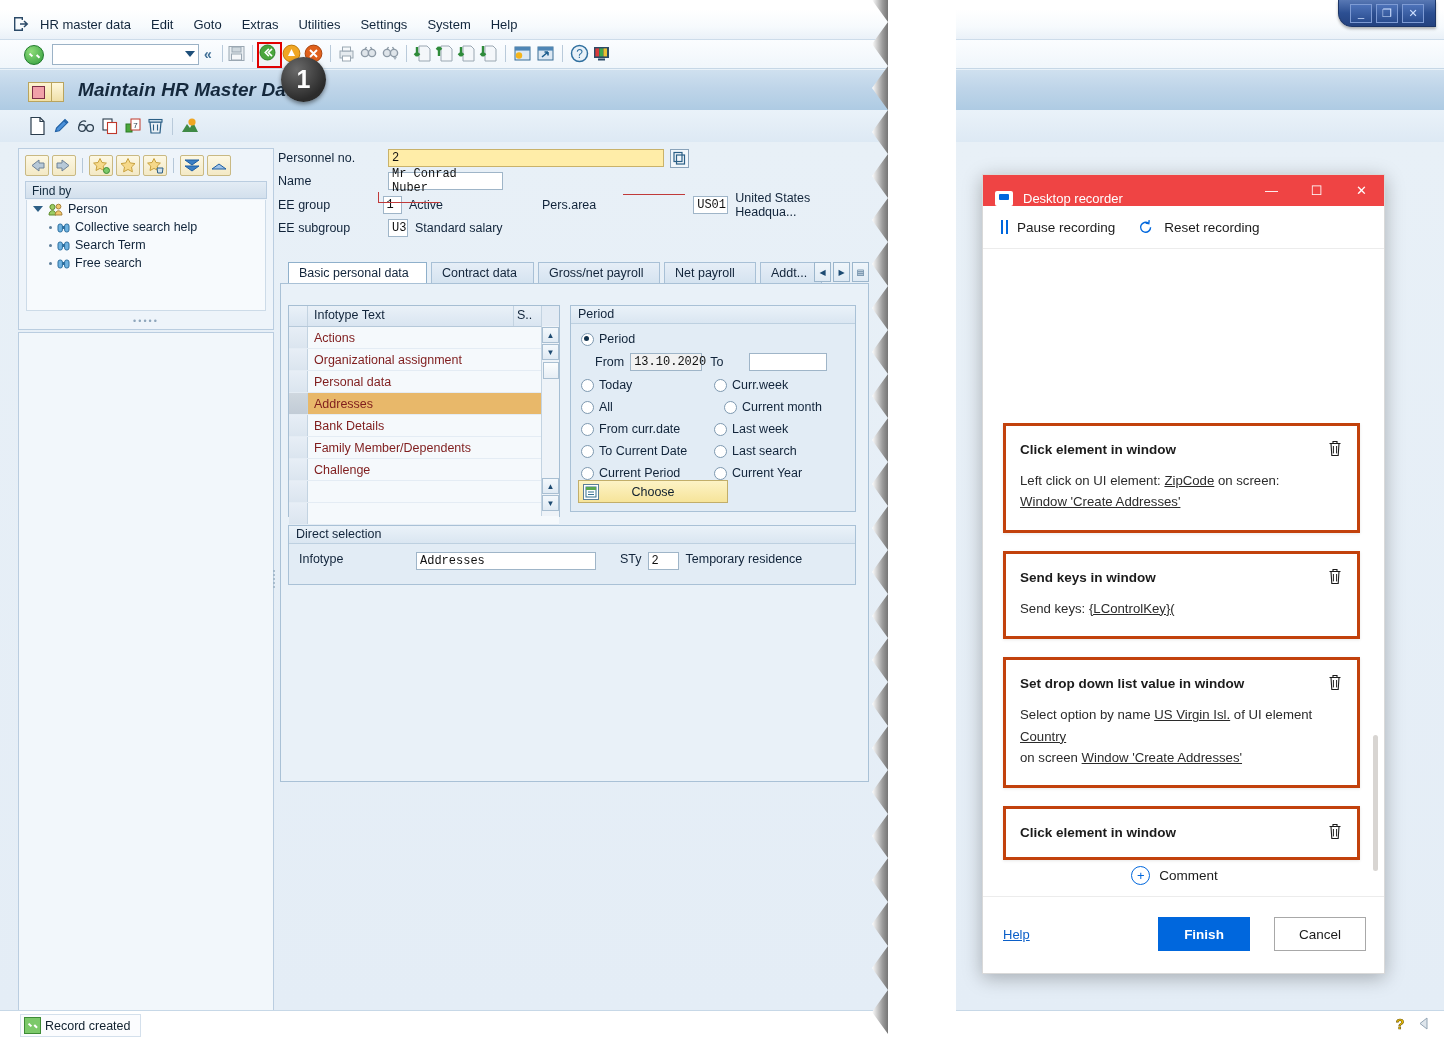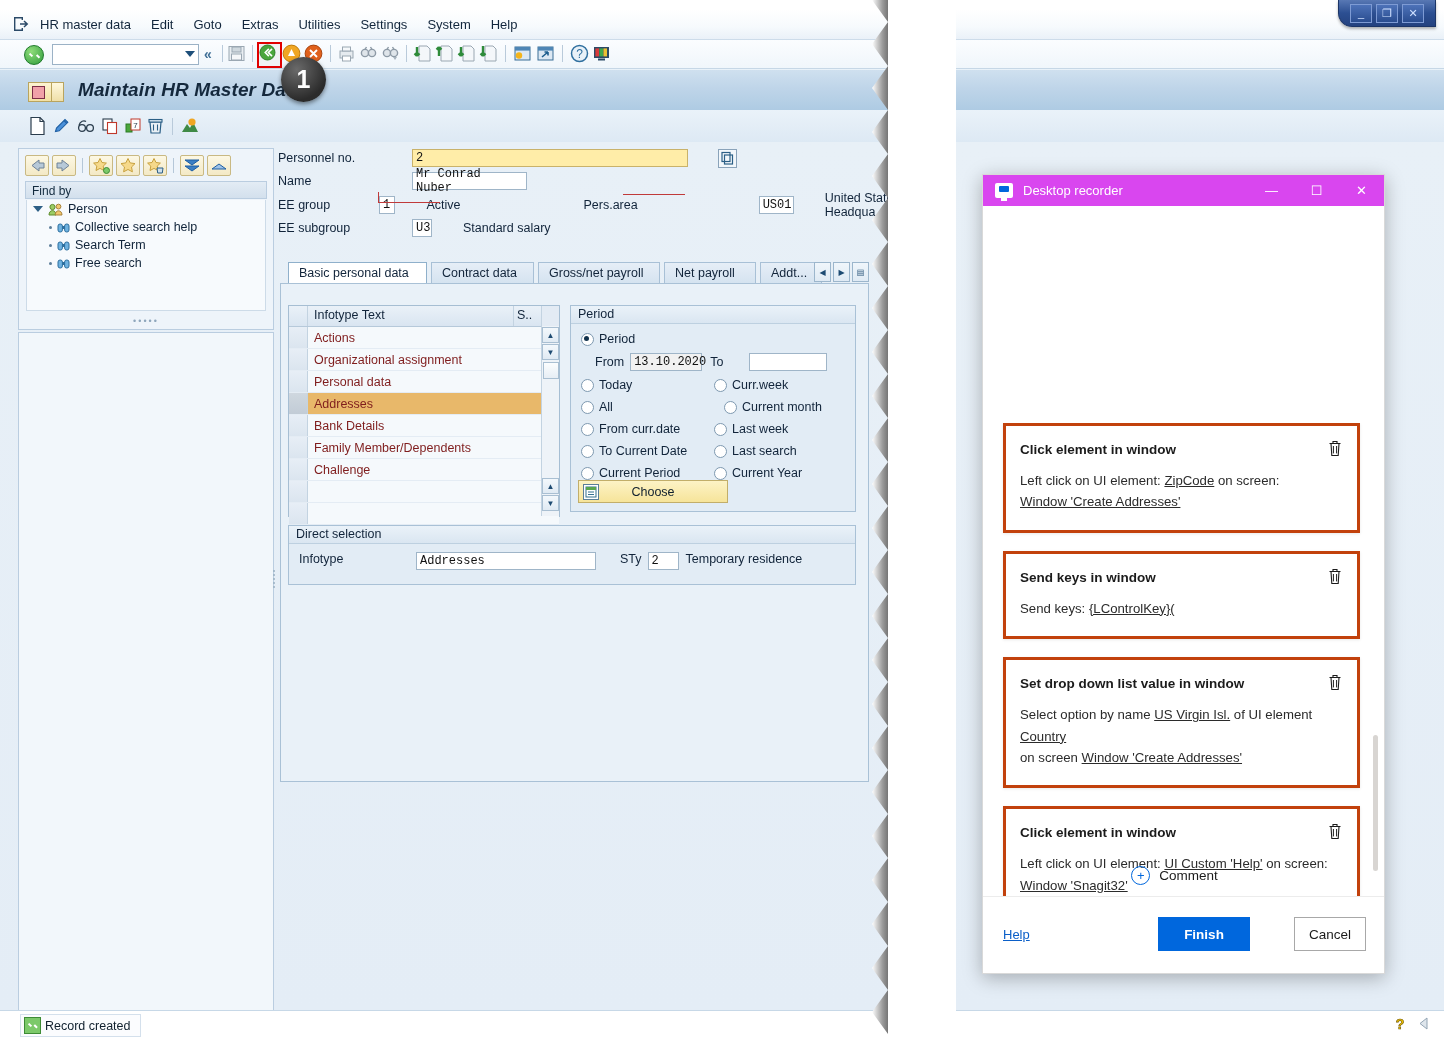--- a/index.html
+++ b/index.html
@@ -87,21 +87,21 @@
   .tchild{padding-left:22px;}
   .tri{width:0;height:0;border-left:5px solid transparent;border-right:5px solid transparent;border-top:6px solid #2d5f86;}
   .dotb{width:3px;height:3px;background:#5c7d99;border-radius:50%;}
   .find-grip{position:absolute;left:50%;bottom:3px;transform:translateX(-50%);
       letter-spacing:2px;color:#8fa7bc;font-size:9px;}
   .leftlower{position:absolute;left:18px;top:332px;width:254px;height:678px;
       background:#f2f7fb;border:1px solid #bacde0;}
 
   
   .hdr{position:absolute;left:278px;top:148px;width:590px;height:100px;}
-  .hrow{position:absolute;left:0;height:20px;display:flex;align-items:center;gap:24px;}
+  .hrow{position:absolute;left:0;height:20px;display:flex;align-items:center;}
   .hlbl{font-size:12.5px;color:#11243a;width:110px;}
   .finp{border:1px solid #9fb5c8;background:#fff;font-family:"Liberation Mono",monospace;font-size:12px;
       height:18px;box-sizing:border-box;padding:0 3px;color:#111;display:flex;align-items:center;}
   .finp.yellow{background:#ffeda8;border-color:#c9b26a;}
   .fsmall{width:20px;justify-content:flex-start;}
   .mtxt{font-size:12.5px;color:#11243a;margin-left:7px;}
   .matchcode{width:17px;height:17px;border:1px solid #8aa3ba;background:#f2f7fb;position:relative;}
   .underline-red{position:absolute;height:1px;background:#c03a3a;}
 
   
@@ -177,21 +177,21 @@
       border:1px solid #1c3567;border-top:none;
       border-radius:0 0 0 14px;display:flex;align-items:center;justify-content:center;gap:4px;
       box-shadow:0 2px 3px rgba(0,0,0,.3);}
   .cbtn{width:20px;height:17px;border:1px solid #7e9bd4;background:linear-gradient(180deg,#4d72b8,#2a4d90);
       display:flex;align-items:center;justify-content:center;color:#cfe0ff;font-size:11px;}
 
   
   .dlg{position:absolute;left:982px;top:174px;width:401px;height:798px;background:#fff;
       box-shadow:0 4px 18px rgba(0,0,0,.28);border:1px solid #d9d9d9;overflow:hidden;
       font-family:"Liberation Sans",sans-serif;}
-  .dlg-title{height:31px;background:#d946ef;display:flex;align-items:center;color:#fff;}
+  .dlg-title{height:31px;background:#ef4444;display:flex;align-items:flex-end;color:#fff;}
   .dlg-ico{width:18px;height:15px;margin-left:12px;background:#fff;border-radius:2px;position:relative;flex:none;}
   .dlg-ico:after{content:"";position:absolute;left:4px;top:3px;width:10px;height:6px;background:#0067dd;border-radius:1px;}
   .dlg-ico:before{content:"";position:absolute;left:6px;bottom:-3px;width:6px;height:3px;background:#fff;}
   .dlg-title-txt{margin-left:10px;font-size:13px;}
   .dlg-wbtns{margin-left:auto;display:flex;}
   .wbtn{width:45px;height:31px;display:flex;align-items:center;justify-content:center;color:#fff;font-size:13px;}
   .dlg-toolbar{height:42px;display:flex;align-items:center;border-bottom:1px solid #ececec;}
   .tb-item{display:flex;align-items:center;gap:9px;font-size:13.5px;color:#1b1b1b;margin-left:18px;}
   .pausebars{display:flex;gap:3px;}
   .pausebars i{width:2px;height:14px;background:#0067dd;display:block;}
@@ -204,21 +204,21 @@
   .card-b u{text-decoration:underline;}
   .trash{position:absolute;right:14px;top:13px;width:16px;height:18px;}
   .comment{position:absolute;left:0;right:18px;bottom:88px;display:flex;align-items:center;
       justify-content:center;gap:9px;font-size:13.5px;color:#1b1b1b;}
   .plusc{width:17px;height:17px;border-radius:50%;border:1.4px solid #0067dd;color:#0067dd;
       display:flex;align-items:center;justify-content:center;font-size:13px;line-height:1;}
   .dlg-foot{position:absolute;left:0;right:0;bottom:0;height:76px;border-top:1px solid #ececec;background:#fff;}
   .helplink{position:absolute;left:20px;top:30px;font-size:13px;color:#0b5fc8;text-decoration:underline;}
   .btn-finish{position:absolute;right:134px;top:20px;width:92px;height:34px;background:#0067dd;color:#fff;
       border:none;font-size:13.5px;font-weight:bold;font-family:"Liberation Sans",sans-serif;cursor:pointer;}
-  .btn-cancel{position:absolute;right:18px;top:20px;width:72px;height:34px;background:#fff;color:#1b1b1b;
+  .btn-cancel{position:absolute;right:18px;top:20px;width:92px;height:34px;background:#fff;color:#1b1b1b;
       border:1px solid #a8a8a8;font-size:13.5px;font-family:"Liberation Sans",sans-serif;cursor:pointer;}
   .dlg-scroll{position:absolute;right:6px;top:560px;width:5px;height:136px;background:#d8d5d2;border-radius:3px;}
 </style>
 </head>
 <body>
 
 <div class="root">
 
   <div class="sapwin">
     <div class="sapwin-inner">
@@ -720,20 +720,36 @@
     <div class="dlg-title">
       <span class="dlg-ico"></span>
       <span class="dlg-title-txt">Desktop recorder</span>
       <span class="dlg-wbtns">
         <span class="wbtn">—</span>
         <span class="wbtn">☐</span>
         <span class="wbtn">✕</span>
       </span>
     </div>
 
+    <div class="dlg-toolbar">
+      <span class="tb-item">
+        <span class="pausebars">
+            <i></i>
+            <i></i>
+          </span>
+        <span>Pause recording</span>
+      </span>
+      <span class="tb-item" style="margin-left:22px">
+        <svg style="width:18px;height:18px" viewBox="0 0 18 18">
+          <path d="M13.6 9.3 a5 5 0 1 1 -2.1 -4.1" fill="none" stroke="#0067dd" stroke-width="1.4"></path>
+          <path d="M12.2 2.2 L11.8 5.6 L8.6 5.1" fill="none" stroke="#0067dd" stroke-width="1.4"></path>
+        </svg>
+        <span>Reset recording</span>
+      </span>
+    </div>
 
 
     <div class="cards">
 
       <div class="card">
         <div class="card-h">Click element in window</div>
         <div class="card-b">
           <span>Left click on UI element:</span>
           <u>ZipCode</u>
           <span>on screen:</span><br>
@@ -768,26 +784,20 @@
           <u>Window 'Create Addresses'</u>
         </div>
         <svg class="trash" viewBox="0 0 16 18">
           <path d="M2.5 4.5 h11 M6 4.5 V2.5 h4 v2 M4 4.5 l.8 12 h6.4 l.8-12" fill="none" stroke="#1b1b1b" stroke-width="1.1"></path>
           <path d="M6.4 7 v7.4 M9.6 7 v7.4" stroke="#1b1b1b" stroke-width="1"></path>
         </svg>
       </div>
 
       <div class="card">
         <div class="card-h">Click element in window</div>
-        <div class="card-b">
-          <span>Left click on UI element:</span>
-          <u>UI Custom 'Help'</u>
-          <span>on screen:</span><br>
-          <u>Window 'Snagit32'</u>
-        </div>
         <svg class="trash" viewBox="0 0 16 18">
           <path d="M2.5 4.5 h11 M6 4.5 V2.5 h4 v2 M4 4.5 l.8 12 h6.4 l.8-12" fill="none" stroke="#1b1b1b" stroke-width="1.1"></path>
           <path d="M6.4 7 v7.4 M9.6 7 v7.4" stroke="#1b1b1b" stroke-width="1"></path>
         </svg>
       </div>
 
     </div>
 
     <div class="dlg-scroll"></div>
 

